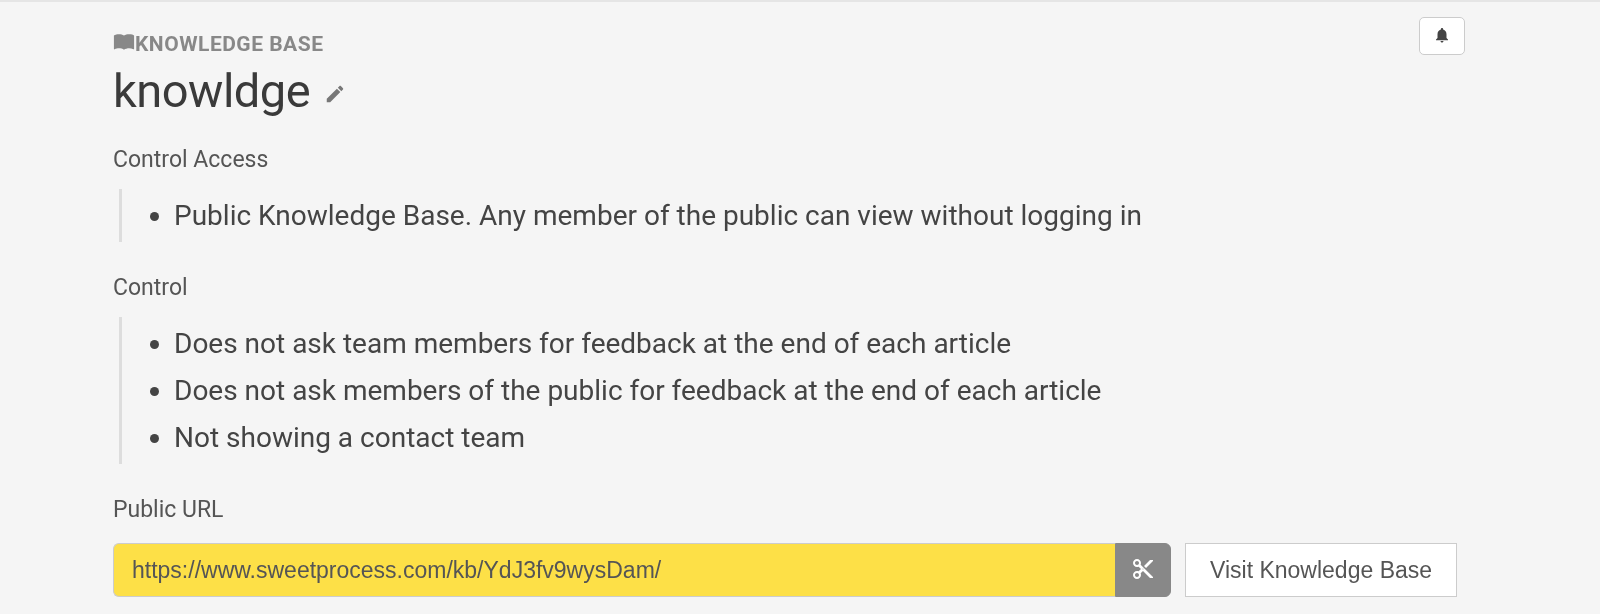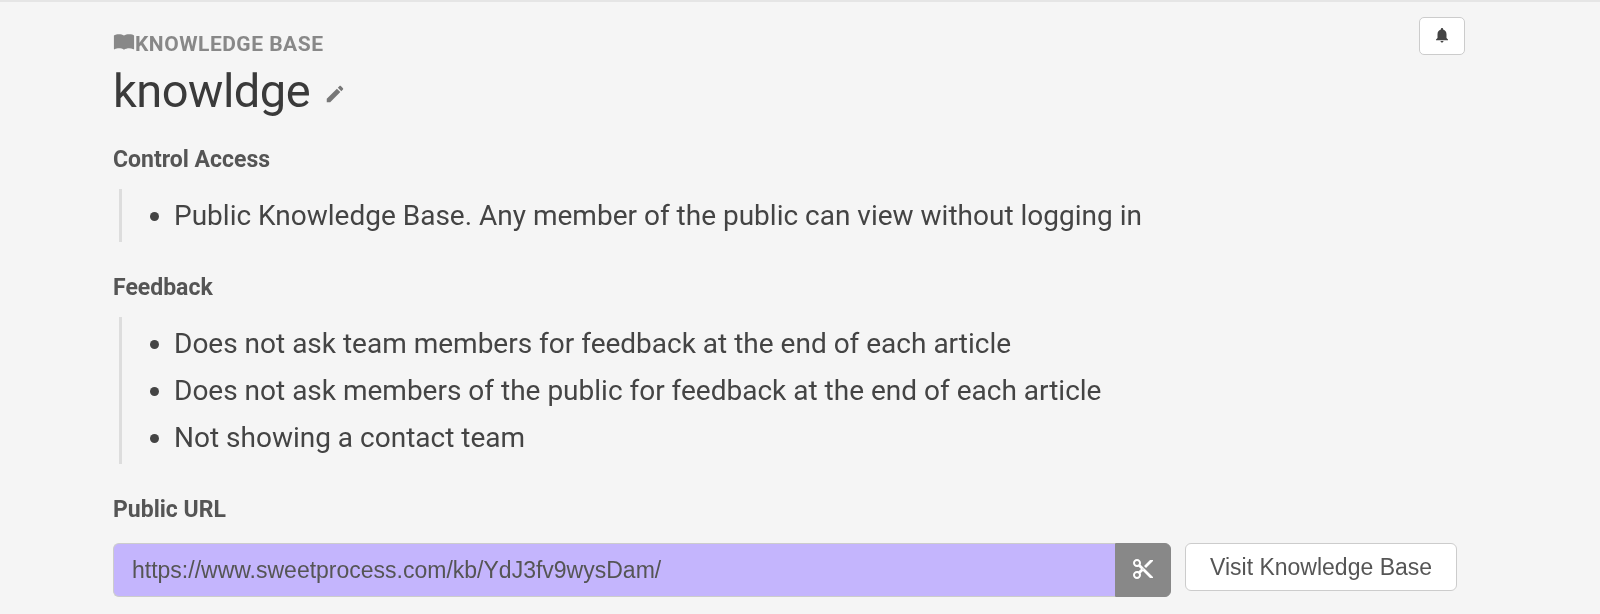--- a/index.html
+++ b/index.html
@@ -49,21 +49,21 @@
       width: 22px;
       height: 22px;
       fill: #777;
       cursor: pointer;
       margin-top: 10px;
     }
     .section-label {
       font-size: 23px;
       color: #555;
       margin-bottom: 16px;
-      font-weight: 700;
+      font-weight: 400;
     }
     .info-block {
       border-left: 3px solid #ddd;
       padding: 10px 0 10px 28px;
       margin-bottom: 32px;
       margin-left: 6px;
     }
     .info-block ul {
       list-style: disc;
       padding-left: 24px;
@@ -89,45 +89,45 @@
     }
     .url-input {
       flex: 1;
       height: 54px;
       border: 1px solid #ccc;
       border-right: none;
       border-radius: 6px 0 0 6px;
       padding: 0 18px;
       font-size: 23px;
       color: #555;
-      background: #c4b5fd;
+      background: #fde047;
       outline: none;
     }
     .copy-btn {
       width: 56px;
       height: 54px;
       border: 1px solid #888;
       background: #888;
       border-radius: 0 6px 6px 0;
       display: flex;
       align-items: center;
       justify-content: center;
       cursor: pointer;
     }
     .copy-btn svg {
       width: 24px;
       height: 24px;
       fill: #fff;
     }
     .visit-btn {
-      height: 48px;
+      height: 54px;
       padding: 0 24px;
       border: 1px solid #ccc;
       background: #fff;
-      border-radius: 6px;
+      border-radius: 0;
       font-size: 23px;
       color: #555;
       cursor: pointer;
       font-weight: 400;
     }
     .notif-btn {
       position: absolute;
       top: 15px;
       right: 135px;
       width: 46px;
@@ -176,21 +176,21 @@
     </span>
   </div>
 
   <div class="section-label">Control Access</div>
   <div class="info-block">
     <ul>
       <li>Public Knowledge Base. Any member of the public can view without logging in</li>
     </ul>
   </div>
 
-  <div class="section-label">Feedback</div>
+  <div class="section-label">Control</div>
   <div class="info-block">
     <ul>
       <li>Does not ask team members for feedback at the end of each article</li>
       <li>Does not ask members of the public for feedback at the end of each article</li>
       <li>Not showing a contact team</li>
     </ul>
   </div>
 
   <div class="section-label">Public URL</div>
   <div class="url-row">

